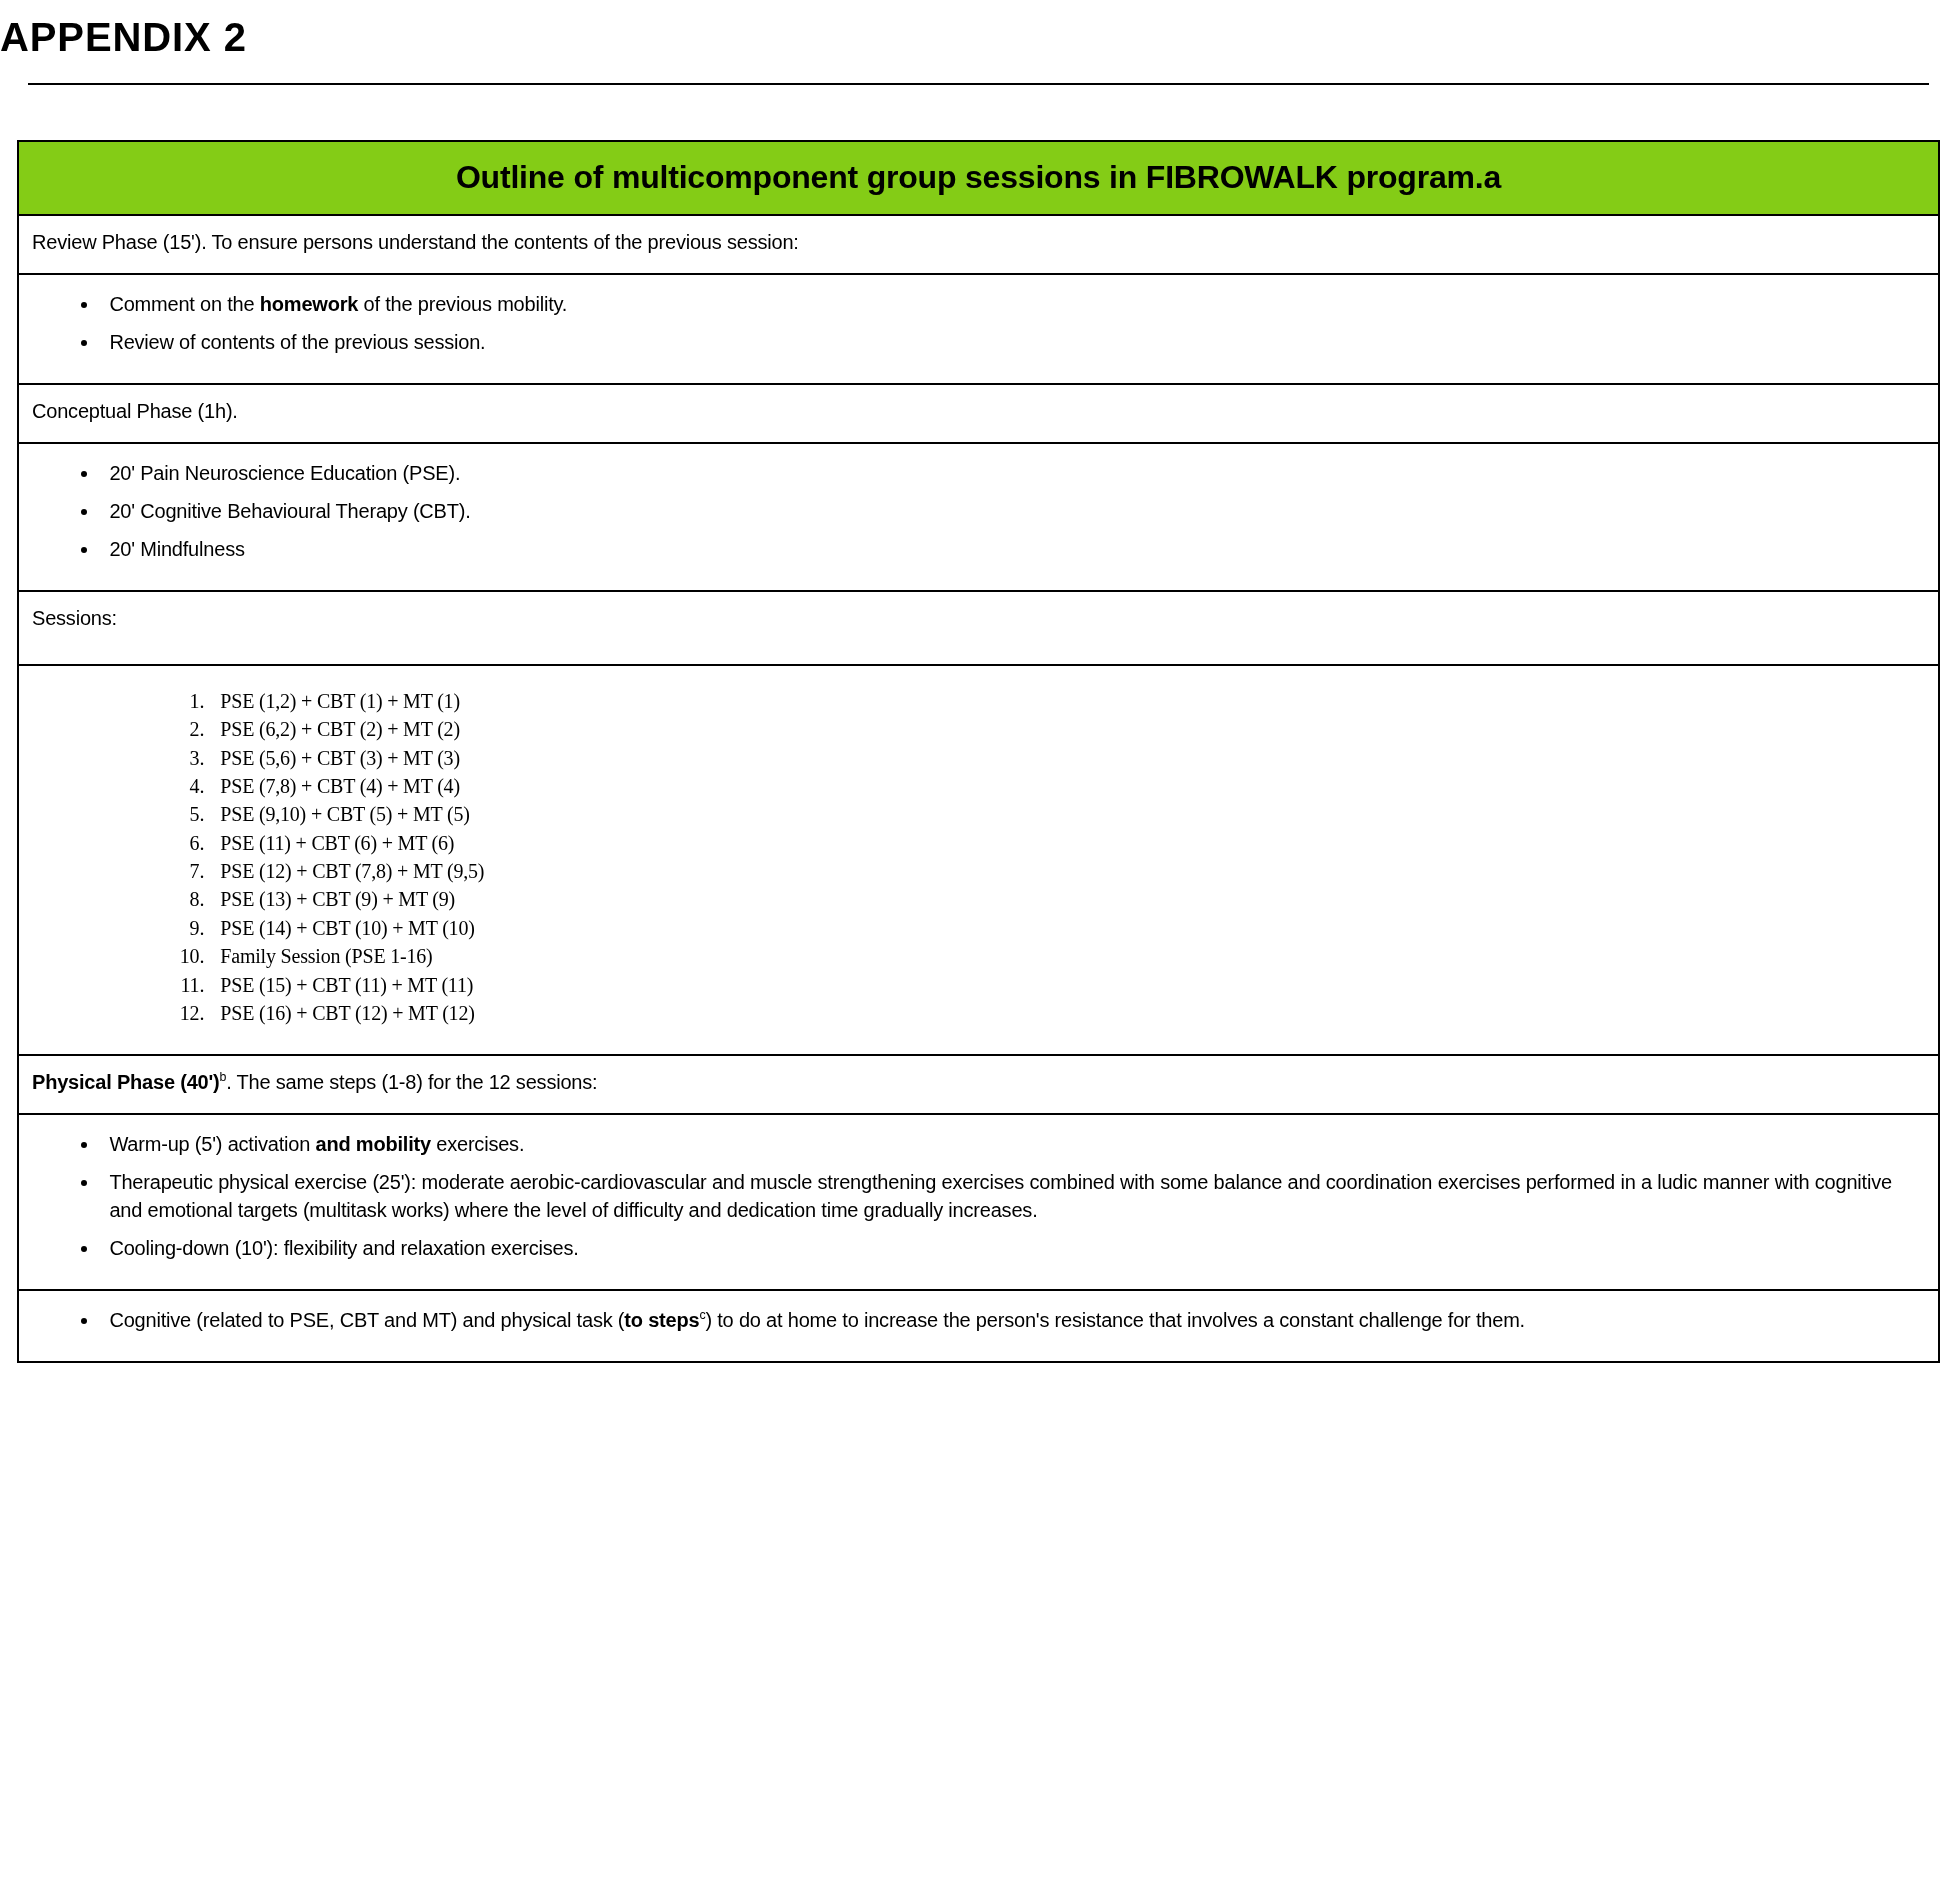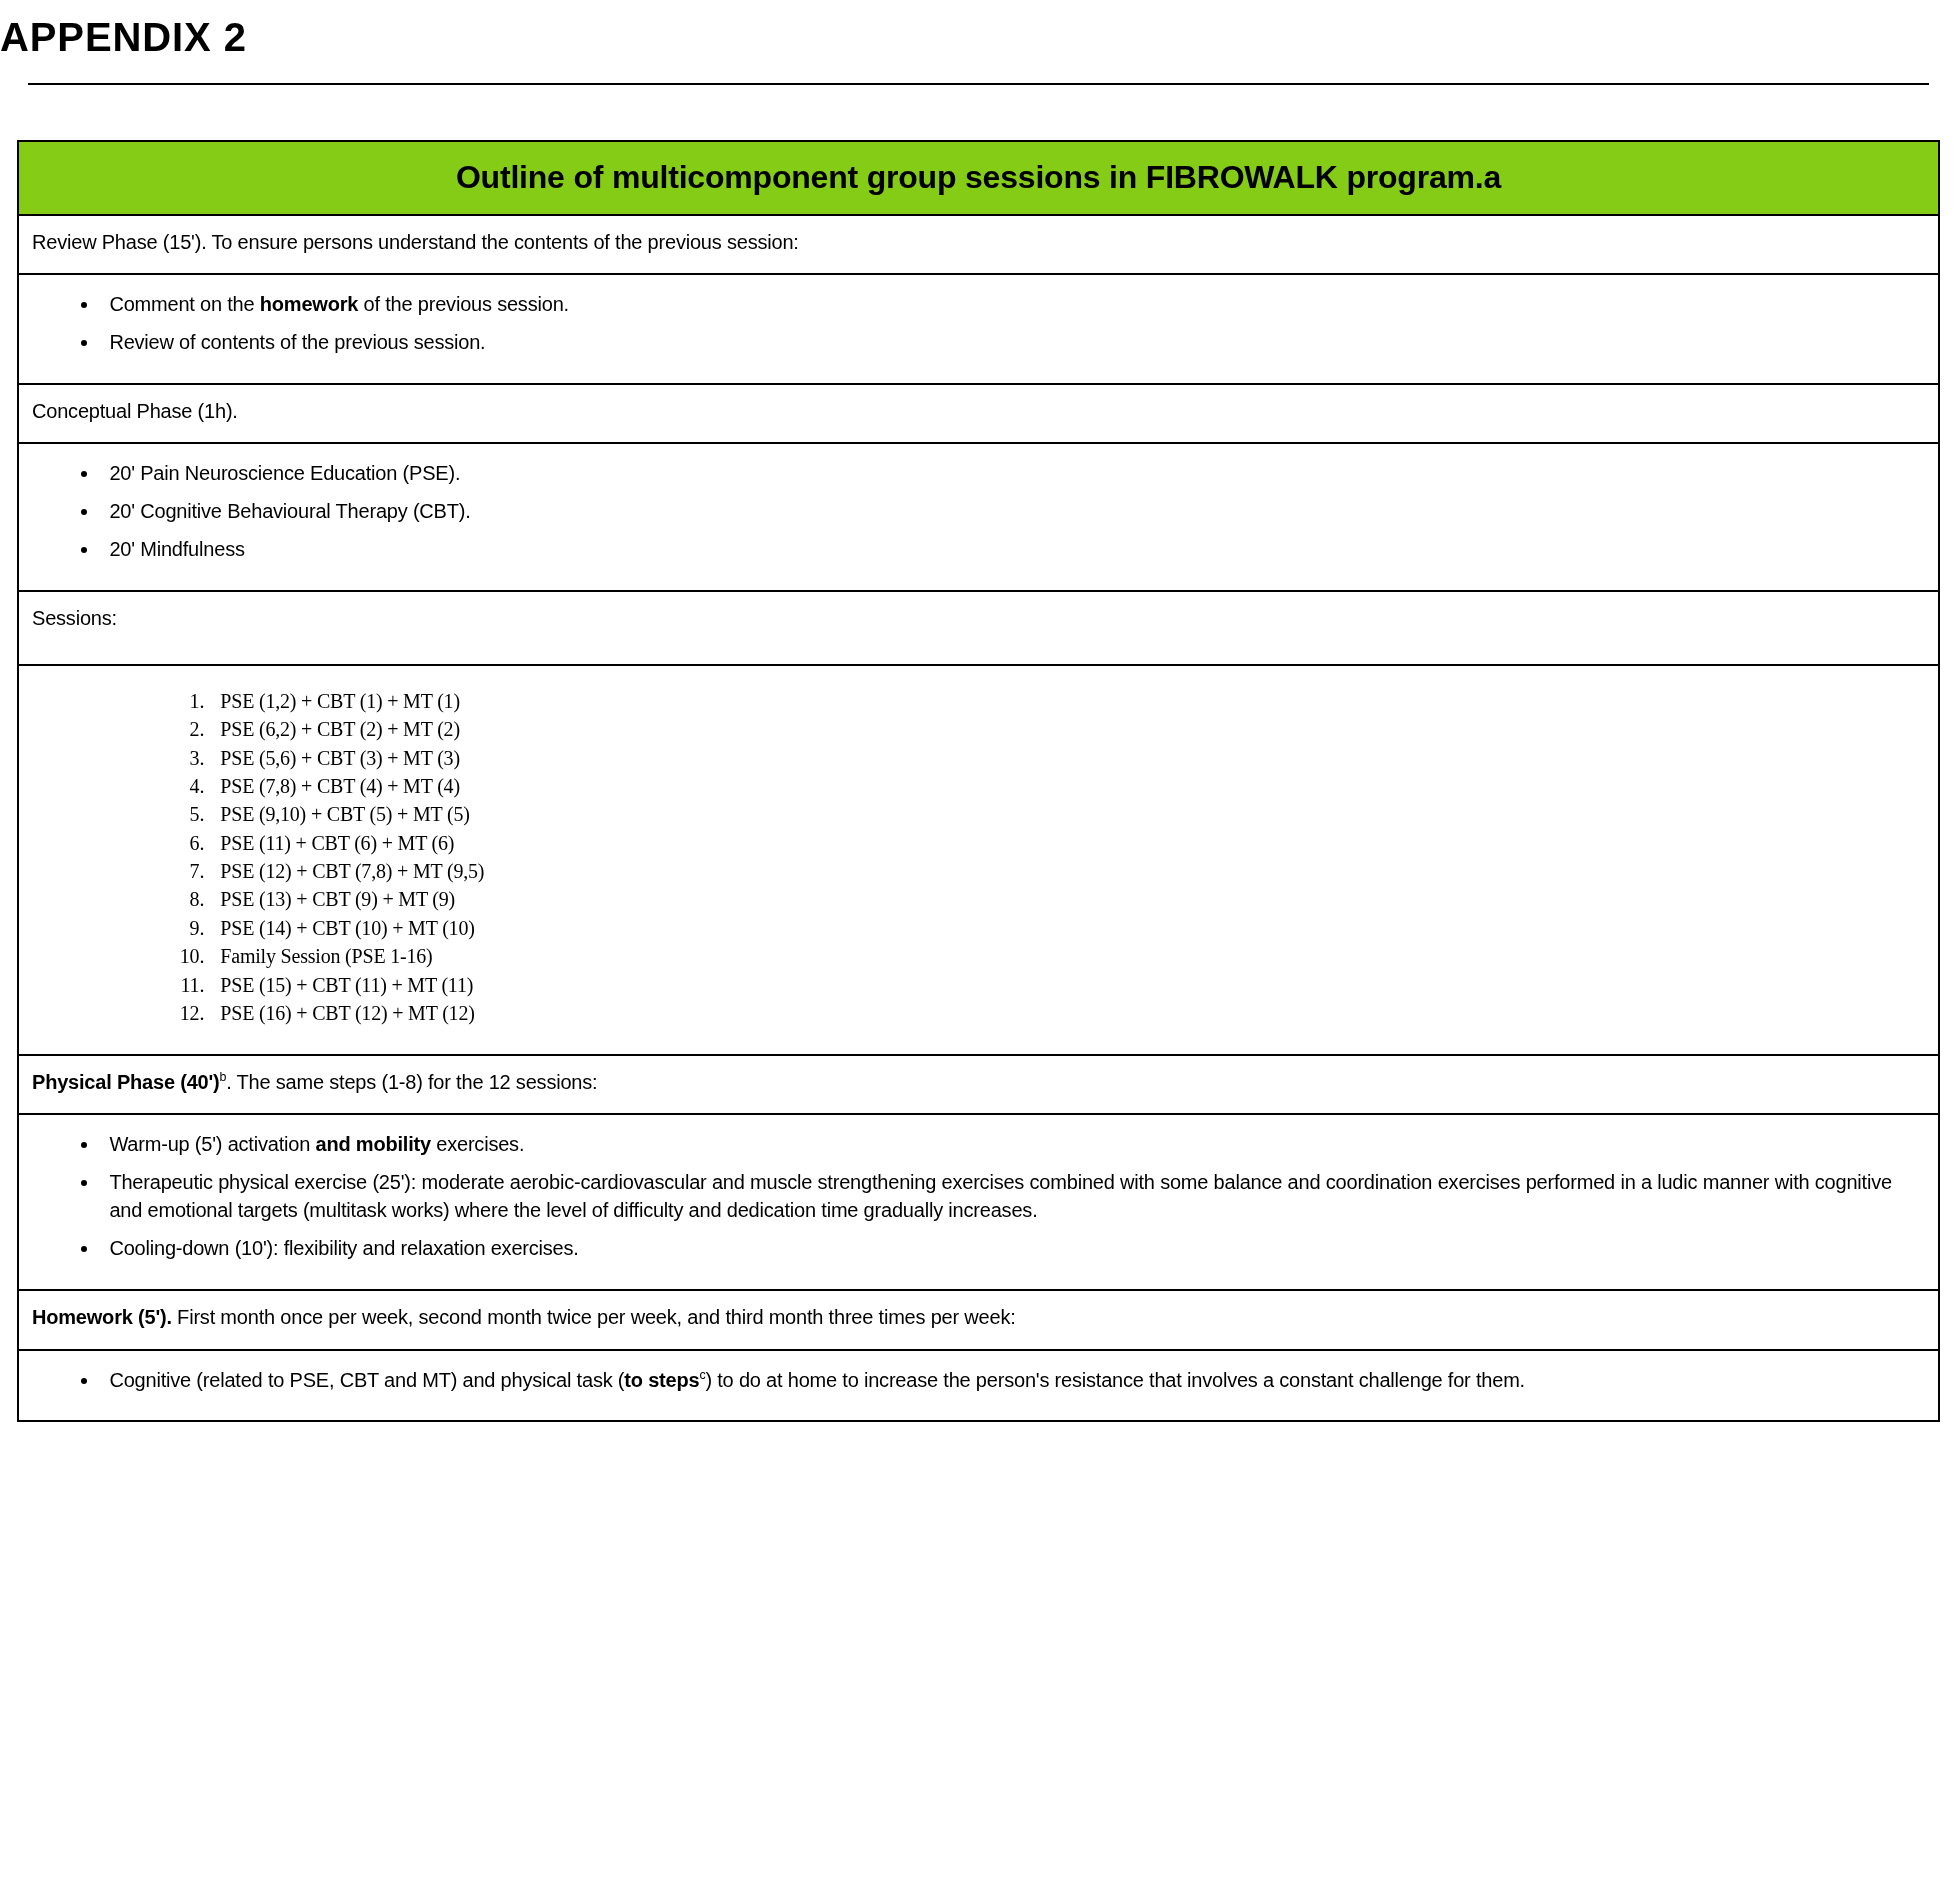--- a/index.html
+++ b/index.html
@@ -58,21 +58,21 @@
     <div class="row header">
       <span>Outline of multicomponent group sessions in FIBROWALK program.a</span>
     </div>
 
     <div class="row">
       <p><span>Review Phase (15'). To ensure persons understand the contents of the previous session:</span></p>
     </div>
 
     <div class="row">
       <ul class="bullets">
-        <li><span>Comment on the </span><span class="b">homework</span><span> of the previous session.</span></li>
+        <li><span>Comment on the </span><span class="b">homework</span><span> of the previous mobility.</span></li>
         <li><span>Review of contents of the previous session.</span></li>
       </ul>
     </div>
 
     <div class="row">
       <p><span>Conceptual Phase (1h).</span></p>
     </div>
 
     <div class="row">
       <ul class="bullets">
@@ -108,23 +108,20 @@
     </div>
 
     <div class="row">
       <ul class="bullets">
         <li><span>Warm-up (5') activation </span><span class="b">and mobility</span><span> exercises.</span></li>
         <li><span>Therapeutic physical exercise (25'): moderate aerobic-cardiovascular and muscle strengthening exercises combined with some balance and coordination exercises performed in a ludic manner with cognitive and emotional targets (multitask works) where the level of difficulty and dedication time gradually increases.</span></li>
         <li><span>Cooling-down (10'): flexibility and relaxation exercises.</span></li>
       </ul>
     </div>
 
-    <div class="row">
-      <p><span class="b">Homework (5').</span><span> First month once per week, second month twice per week, and third month three times per week:</span></p>
-    </div>
 
     <div class="row">
       <ul class="bullets">
         <li><span>Cognitive (related to PSE, CBT and MT) and physical task (</span><span class="b">to steps</span><sup>c</sup><span>) to do at home to increase the person's resistance that involves a constant challenge for them.</span></li>
       </ul>
     </div>
 
   </div>
 </div>
 

